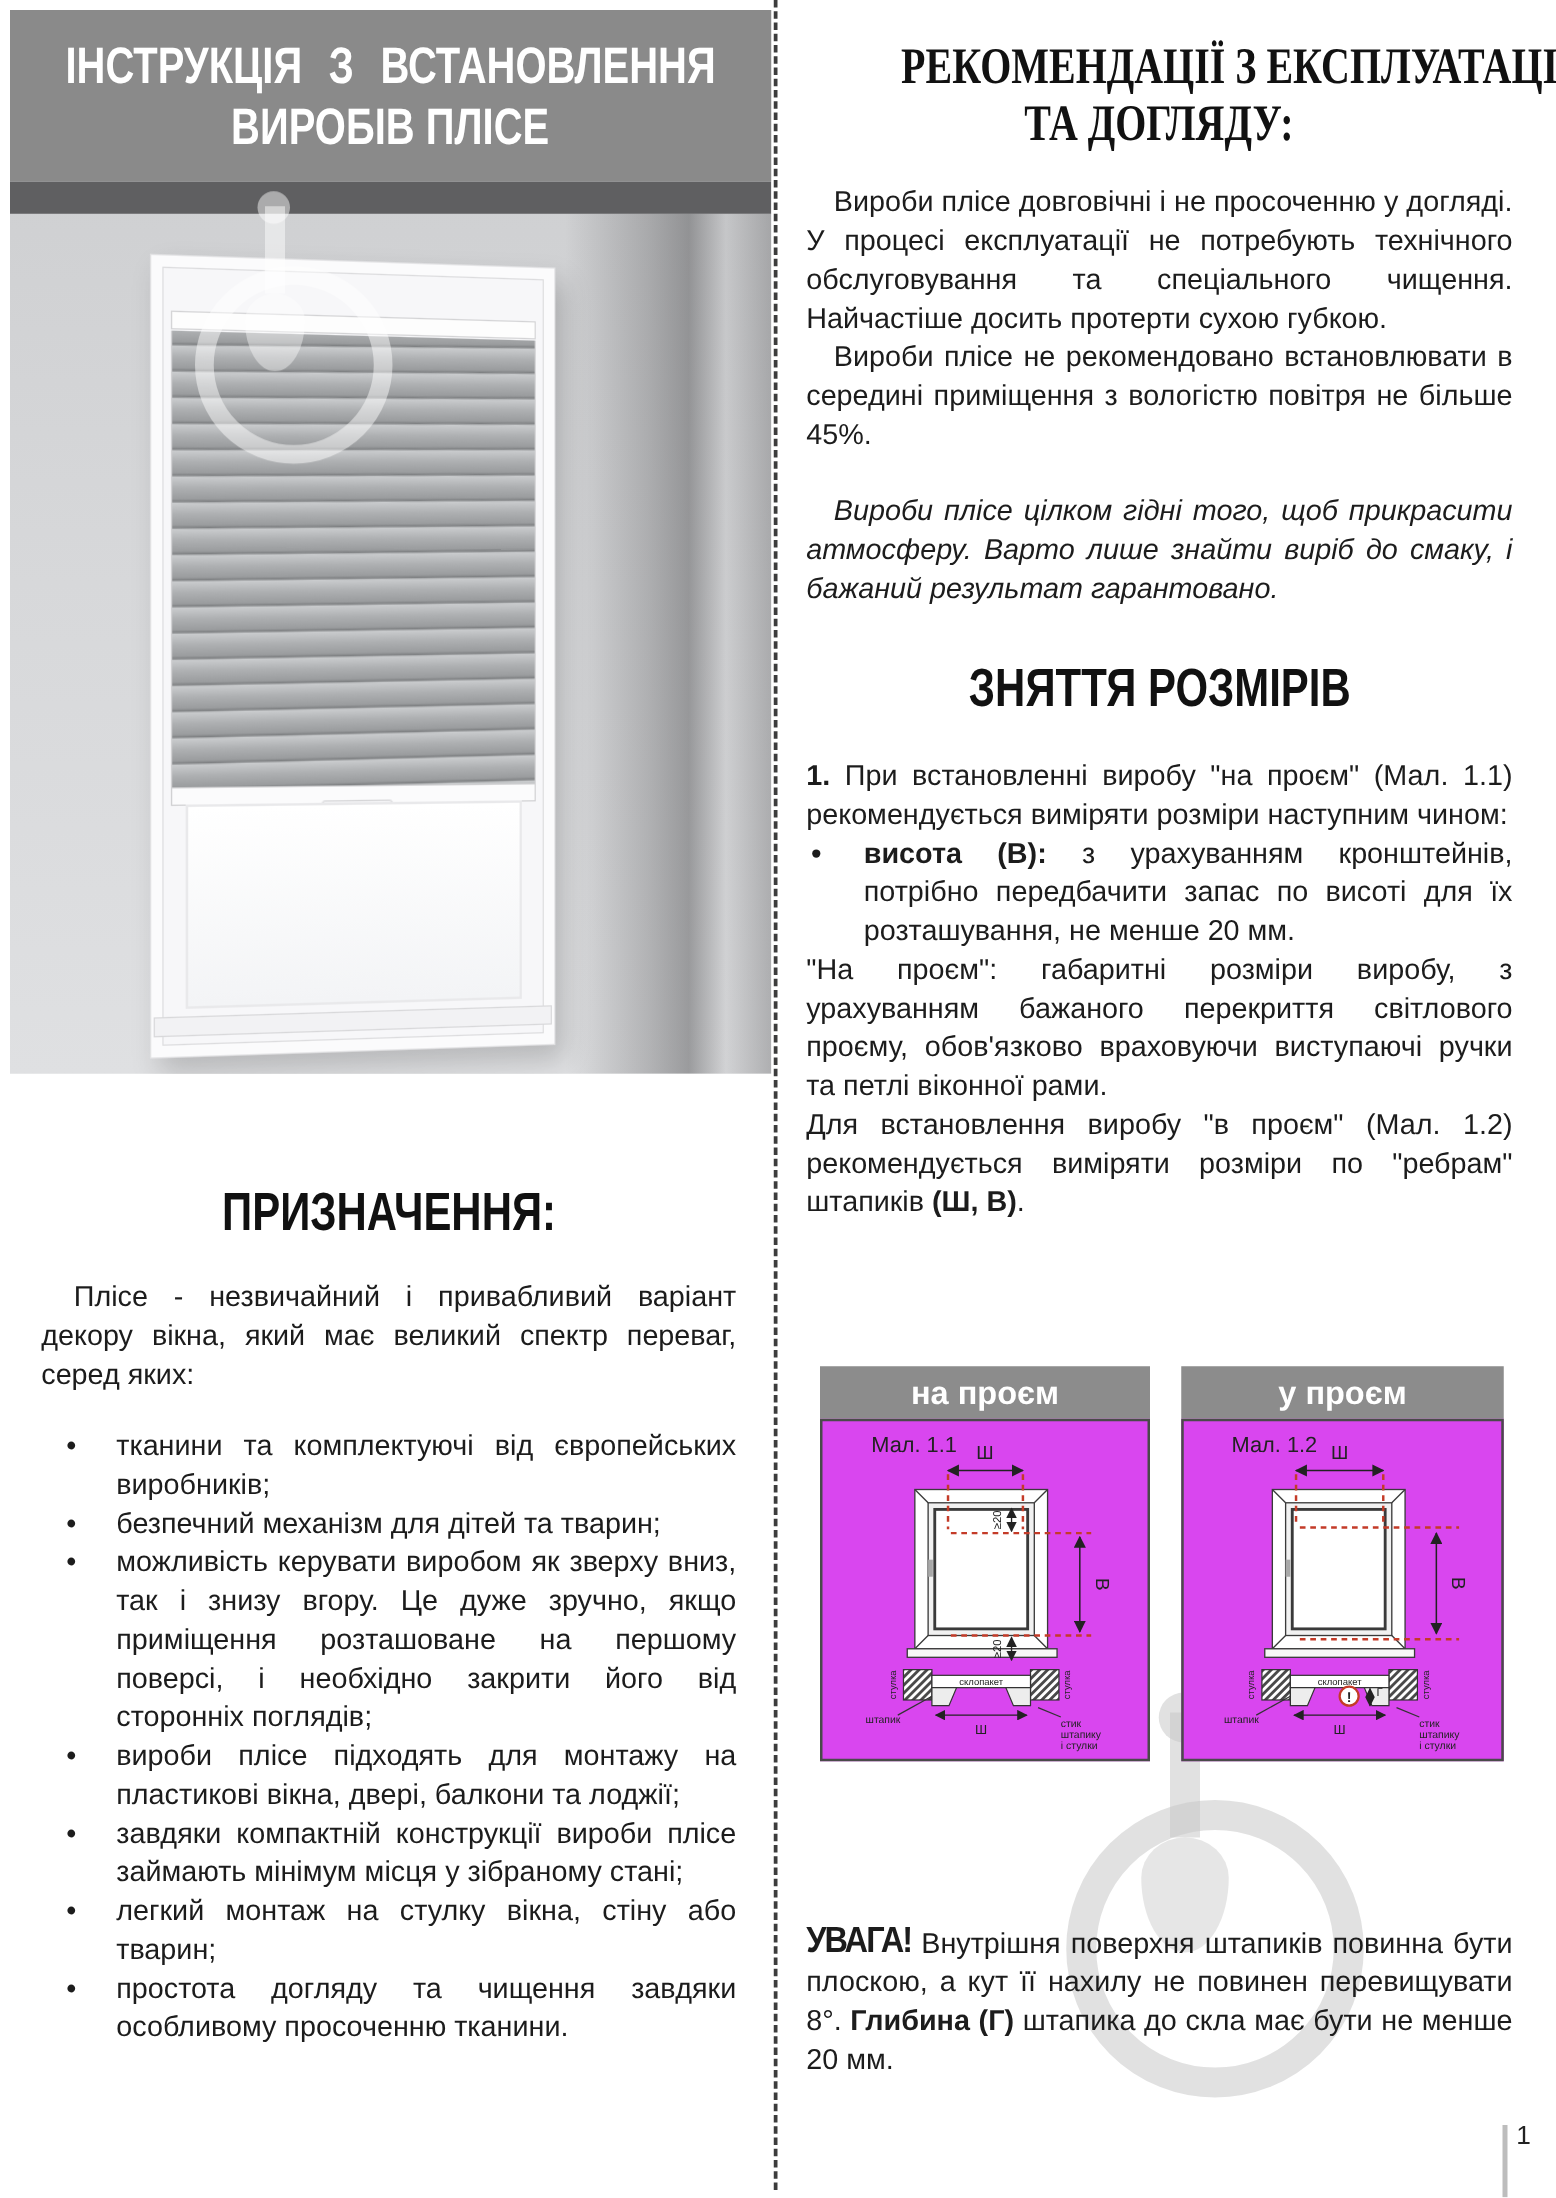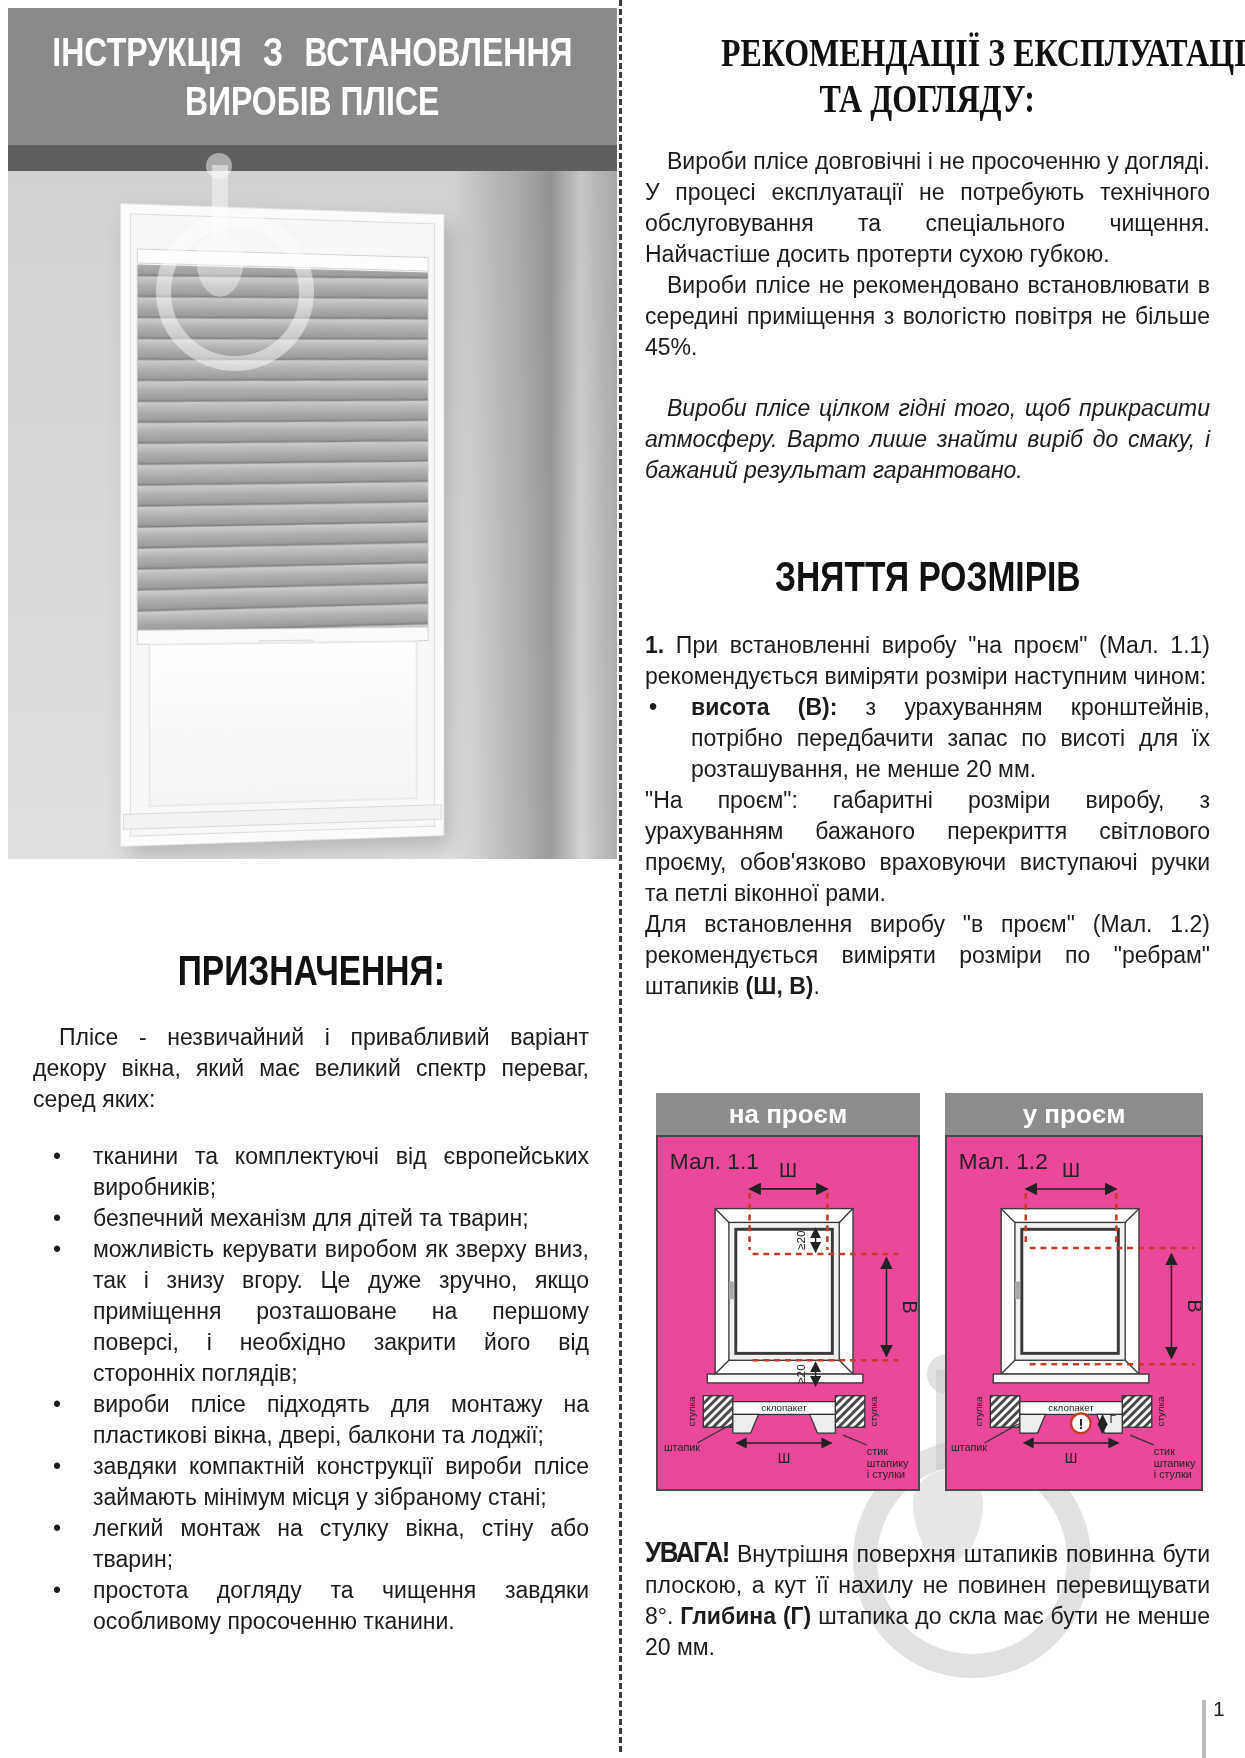--- a/index.html
+++ b/index.html
@@ -66,33 +66,33 @@
   
   .divider{position:absolute;left:619px;top:0;height:1752px;border-left:3px dashed #3c3c3c;}
 
   
   .care{position:absolute;left:645px;top:30px;width:565px;z-index:2;}
   .care h1{margin:0;font-size:41px;font-family:Liberation Serif, serif;}
   .care .p1{margin-top:24px;text-indent:22px;}
   .care .p2{margin-top:0;text-indent:22px;}
   .care .p3{margin-top:30px;text-indent:22px;font-style:italic;}
 
-  .measuring{position:absolute;left:645px;top:552px;width:565px;z-index:2;}
+  .measuring{position:absolute;left:645px;top:527px;width:565px;z-index:2;}
   .measuring h2{margin:0;font-size:43px;}
   .measuring .step{margin-top:30px;}
   ul.mlist{list-style:none;margin:0;padding:0;}
   ul.mlist li{position:relative;padding-left:46px;}
   ul.mlist li::before{content:"\2022";position:absolute;left:4px;top:0;font-size:23px;font-weight:700;}
   .b{font-weight:700;}
 
   
   .panel{position:absolute;z-index:1;}
   .panel-head{height:42px;background:#8c8c8c;color:#ffffff;font-weight:700;font-size:26px;
               display:flex;align-items:center;justify-content:center;text-align:center;}
-  .panel-body{background:#ec4899;border:2px solid #4a4a4a;height:356px;box-sizing:border-box;}
+  .panel-body{background:#d946ef;border:2px solid #4a4a4a;height:274px;box-sizing:border-box;}
   .panel1{left:656px;top:1093px;width:264px;}
   .panel2{left:945px;top:1093px;width:258px;}
   .diag-svg{display:block;width:100%;height:100%;}
   .diag-svg text{fill:#222;font-family:"Liberation Sans",sans-serif;}
   .fig-label{fill:#333;}
 
   
   .warning{position:absolute;left:645px;top:1538px;width:565px;z-index:2;}
   .warning .wlabel{font-weight:700;font-size:26px;letter-spacing:-1.5px;display:inline-block;transform:scaleY(1.12);transform-origin:0 80%;}
 

